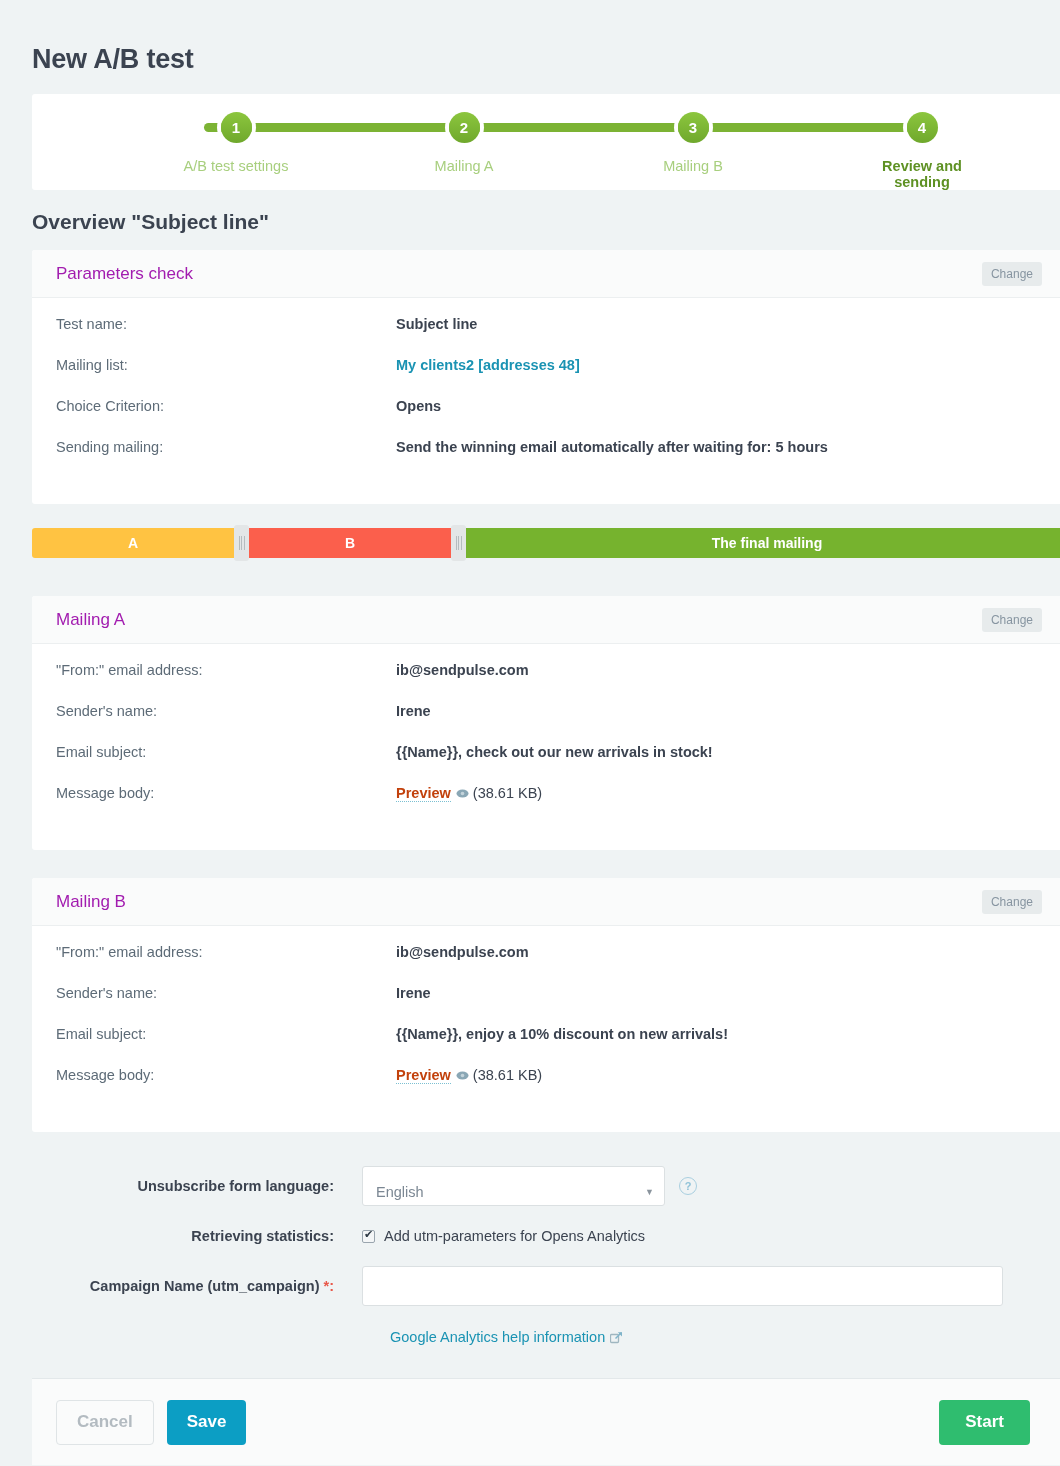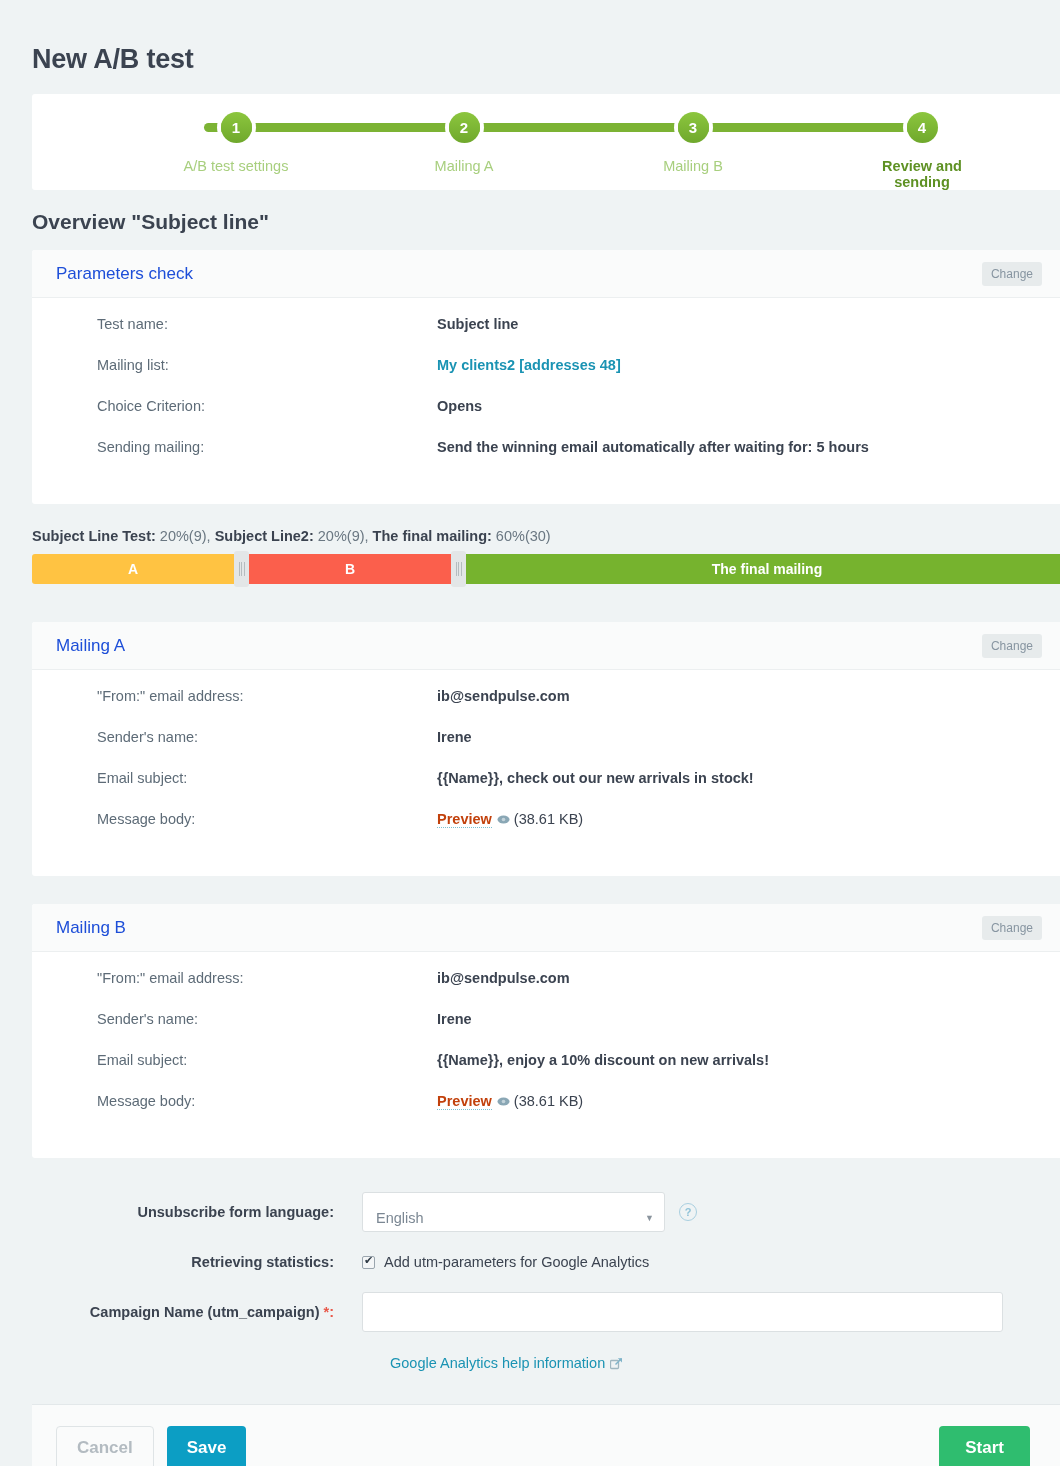--- a/index.html
+++ b/index.html
@@ -94,39 +94,38 @@
     background: #fafbfb;
     border-bottom: 1px solid #eceff0;
     display: flex;
     align-items: center;
     padding: 0 18px 0 24px;
     border-radius: 3px 0 0 0;
   }
   .card-head h3 {
     font-size: 17px;
     font-weight: 400;
-    color: #1d4ed8;
+    color: #a21caf;
     flex: 1;
   }
   .change-btn {
     background: #e7ebec;
     color: #8795a1;
     border: none;
     border-radius: 3px;
     font-size: 12px;
     padding: 5px 9px;
     font-family: inherit;
     cursor: pointer;
   }
   .card-body { padding: 18px 24px 24px 24px; }
   .row {
     display: flex;
     align-items: baseline;
     min-height: 41px;
-    margin-left: 41px;
   }
   .row-label {
     width: 340px;
     font-size: 14.5px;
     color: #5d6b77;
   }
   .row-value {
     font-size: 14.5px;
     font-weight: 700;
     color: #3b4350;
@@ -375,23 +374,20 @@
 
     <div class="row">
       <div class="row-label">Sending mailing:</div>
       <div class="row-value">Send the winning email automatically after waiting for: 5 hours</div>
     </div>
 
   </div>
 </div>
 
 <div class="split-wrap">
-  <div class="split-legend">
-    <b>Subject Line Test:</b><span> 20%(9), </span><b>Subject Line2:</b><span> 20%(9), </span><b>The final mailing:</b><span> 60%(30)</span>
-  </div>
   <div class="split-bar">
     <div class="seg seg-a" style="width:202px">A</div>
     <div class="handle">
         <i></i>
         <i></i>
         <i></i>
       </div>
     <div class="seg seg-b" style="width:202px">B</div>
     <div class="handle">
         <i></i>
@@ -469,21 +465,21 @@
     <div class="select-box">
       <span>English</span>
       <span class="caret">▼</span>
     </div>
     <div class="help-icon">?</div>
   </div>
 
   <div class="frow">
     <div class="frow-label">Retrieving statistics:</div>
     <div class="checkbox"></div>
-    <div class="cb-label">Add utm-parameters for Google Analytics</div>
+    <div class="cb-label">Add utm-parameters for Opens Analytics</div>
   </div>
 
   <div class="frow" style="">
     <div class="frow-label"><span>Campaign Name (utm_campaign) </span><span class="req">*:</span></div>
     <input class="text-input" type="text" value="" style="">
   </div>
 
   <a class="ga-link"><span>Google Analytics help information</span><span class="ext-icon"><svg width="13" height="13" viewBox="0 0 13 13">
           <rect x="0.5" y="3.5" width="8" height="8" rx="1" fill="none" stroke="#9fb6c0" stroke-width="1.3"></rect>
           <path d="M5.5 7.5 L11.5 1.5" stroke="#7fb3c9" stroke-width="1.5" fill="none"></path>

